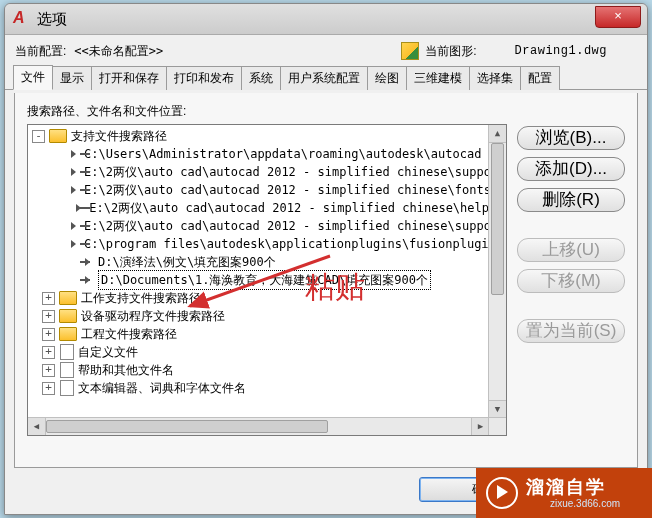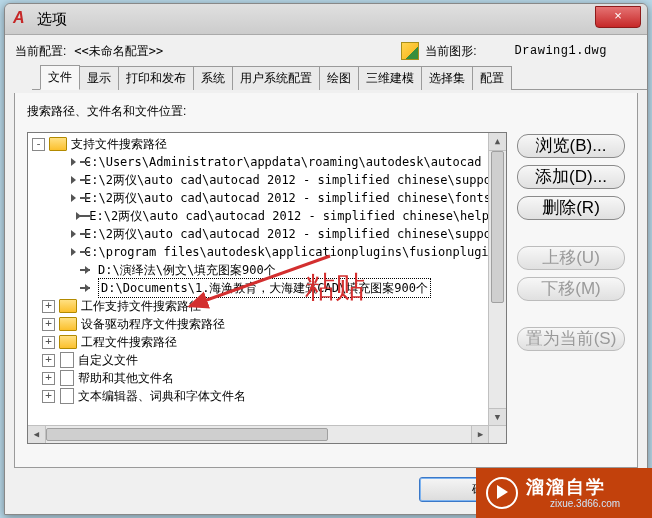--- a/index.html
+++ b/index.html
@@ -85,21 +85,20 @@
   }
   .profile-row .drawing { font-family: "Courier New", monospace; letter-spacing: .5px; }
 
   .tabs {
     display: flex;
     align-items: flex-end;
     padding: 0 8px;
     height: 24px;
     border-bottom: 1px solid #9a9a9a;
     gap: 0;
-    margin-left: 27px;
   }
   .tab {
     border: 1px solid #9a9a9a;
     border-bottom: none;
     background: #eaeaea;
     padding: 3px 7px 3px 7px;
     font-size: 12px;
     cursor: pointer;
     position: relative;
     top: 1px;
@@ -113,21 +112,21 @@
   }
   .tab-panel {
     position: absolute;
     left: 9px; right: 9px; top: 58px;
     bottom: 46px;
     background: #f7f7f7;
     border: 1px solid #9a9a9a;
     border-top: none;
     padding: 10px 12px 8px 12px;
   }
-  .panel-label { font-size: 12px; margin-bottom: 12px; }
+  .panel-label { font-size: 12px; margin-bottom: 4px; }
 
   .tree-wrap {
     display: flex;
     gap: 10px;
   }
   .tree {
     flex: 1;
     height: 310px;
     background: #fff;
     border: 1px solid #7a7a7a;
@@ -362,20 +361,21 @@
       <span class="spacer"></span>
       <span class="icon-dwg"></span>
       <span class="lbl">当前图形:</span>
       <span class="val drawing" style="margin-left:38px">Drawing1.dwg</span>
       <span style="width:30px"></span>
     </div>
 
     <div class="tabs">
       <div class="tab active">文件</div>
       <div class="tab">显示</div>
+      <div class="tab">打开和保存</div>
       <div class="tab">打印和发布</div>
       <div class="tab">系统</div>
       <div class="tab">用户系统配置</div>
       <div class="tab">绘图</div>
       <div class="tab">三维建模</div>
       <div class="tab">选择集</div>
       <div class="tab">配置</div>
     </div>
 
     <div class="tab-panel">

